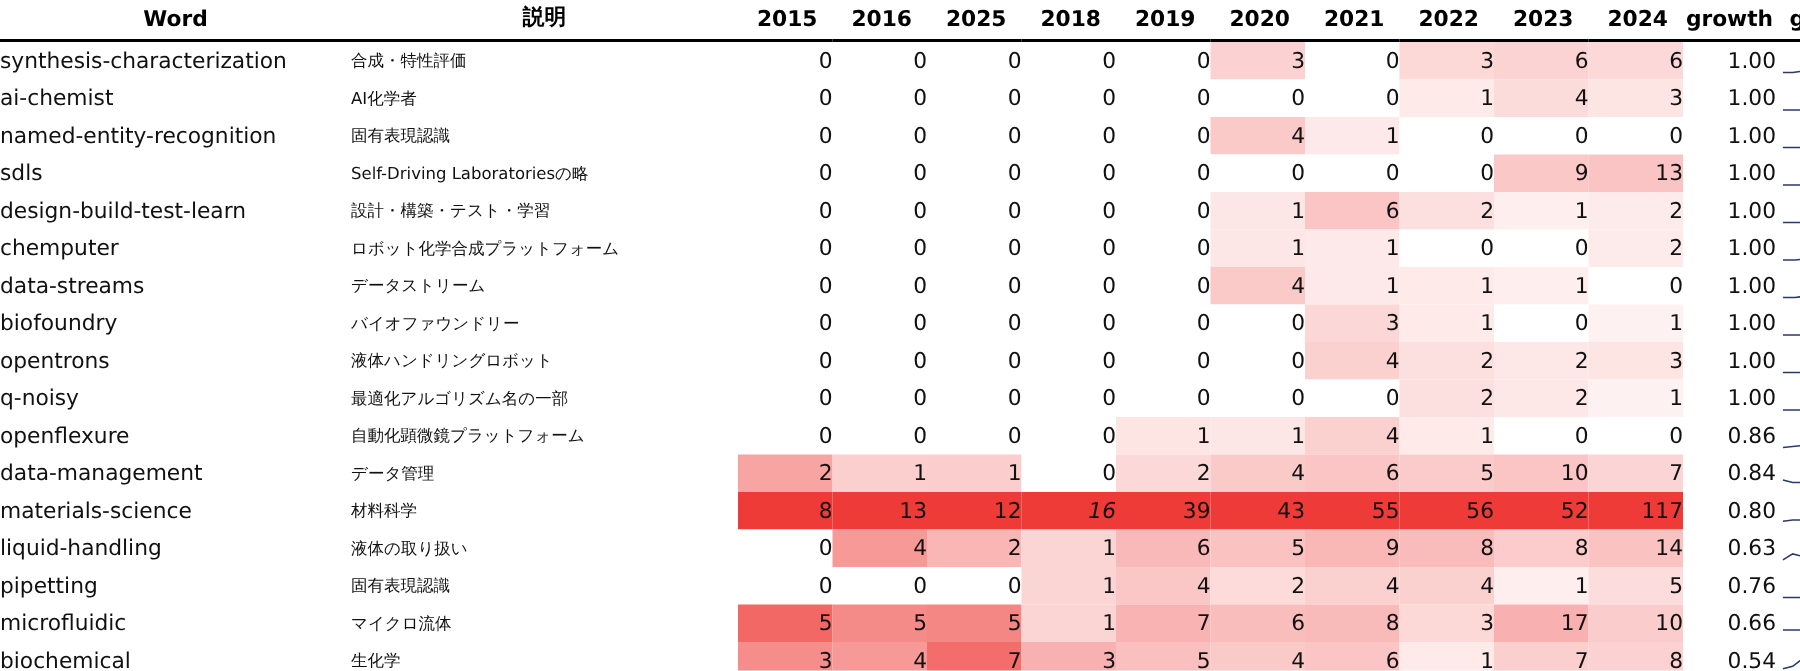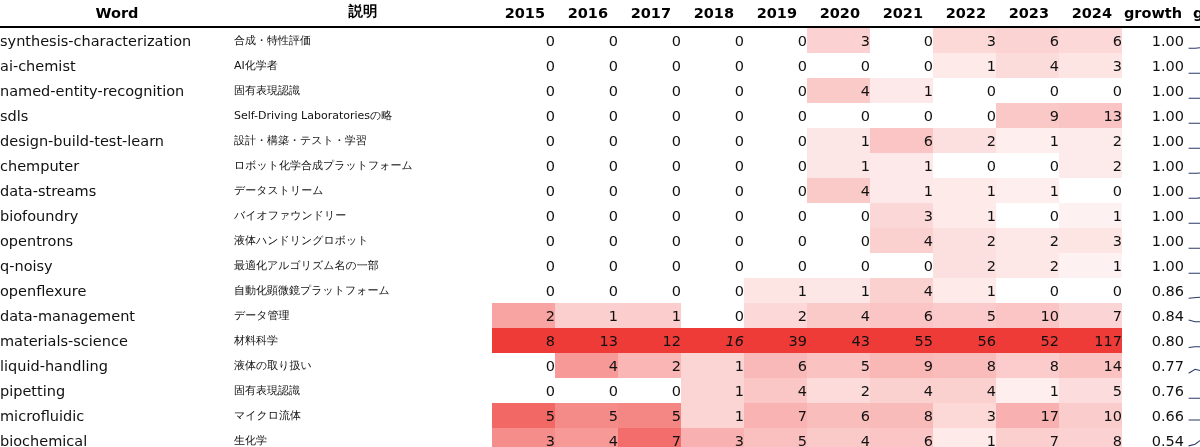--- a/index.html
+++ b/index.html
@@ -85,21 +85,21 @@
 </head>
 <body>
 
 <table class="word-table">
   <thead>
     <tr>
       <th class="col-word">Word</th>
       <th class="col-desc">説明</th>
       <th class="col-year">2015</th>
       <th class="col-year">2016</th>
-      <th class="col-year">2017</th>
+      <th class="col-year">2025</th>
       <th class="col-year">2018</th>
       <th class="col-year">2019</th>
       <th class="col-year">2020</th>
       <th class="col-year">2021</th>
       <th class="col-year">2022</th>
       <th class="col-year">2023</th>
       <th class="col-year">2024</th>
       <th class="col-growth">growth</th>
       <th class="col-graph">graph</th>
     </tr>
@@ -371,21 +371,21 @@
         <td class="num" style="background: rgb(255, 255, 255);">0</td>
         <td class="num" style="background: rgb(246, 153, 151);">4</td>
         <td class="num" style="background: rgb(249, 182, 181);">2</td>
         <td class="num" style="background: rgb(251, 212, 212);">1</td>
         <td class="num" style="background: rgb(249, 185, 184);">6</td>
         <td class="num" style="background: rgb(250, 195, 194);">5</td>
         <td class="num" style="background: rgb(249, 183, 181);">9</td>
         <td class="num" style="background: rgb(249, 188, 187);">8</td>
         <td class="num" style="background: rgb(251, 204, 203);">8</td>
         <td class="num" style="background: rgb(250, 194, 193);">14</td>
-        <td class="growth">0.77</td>
+        <td class="growth">0.63</td>
         <td class="graph">
           <svg class="spark" width="60" height="22" viewBox="0 0 74 22">
             <path d="M2,20 L10,15 L18,17 L26,19 L34,13 L42,14 L50,9 L58,10 L65,10 L72,3"></path>
           </svg>
         </td>
       </tr>
       <tr>
         <td class="word">pipetting</td>
         <td class="desc">固有表現認識</td>
         <td class="num" style="background: rgb(255, 255, 255);">0</td>

